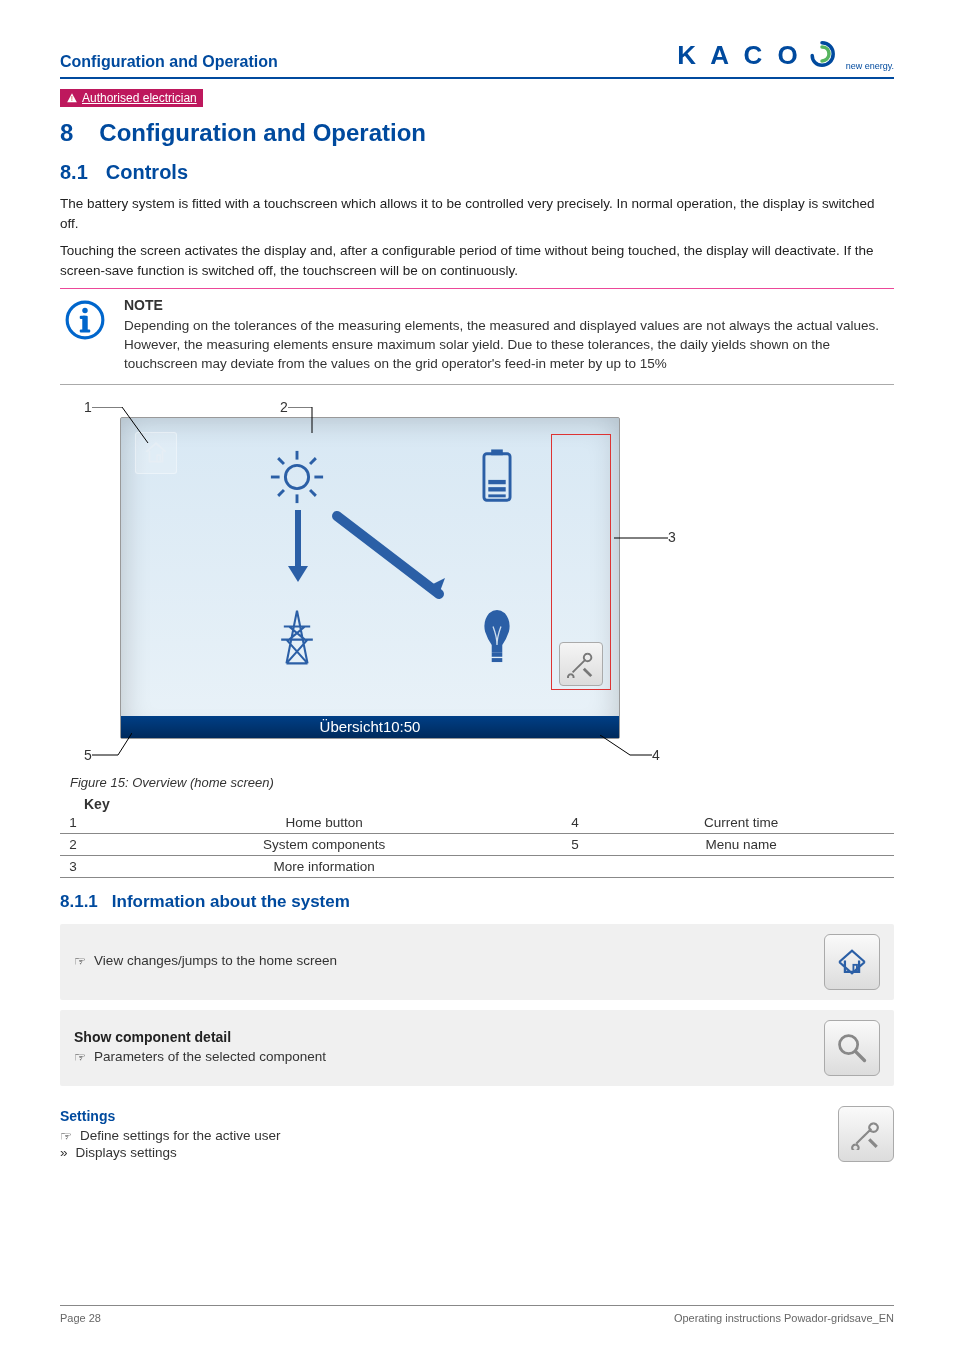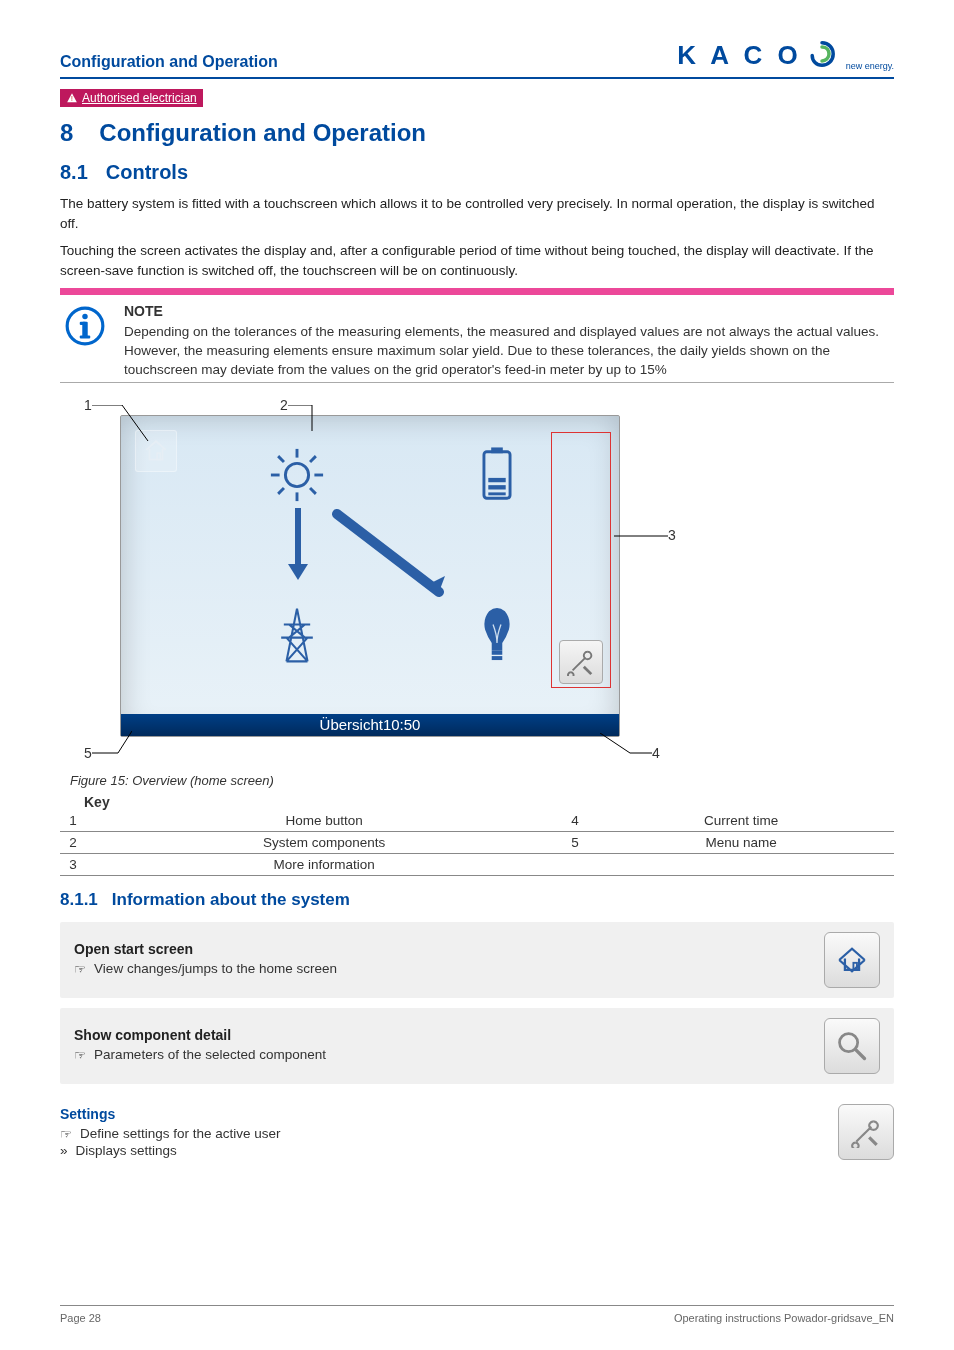--- a/index.html
+++ b/index.html
@@ -34,22 +34,22 @@
   }
   .badge svg { width: 12px; height: 12px; }
   h1.section { color: #004a9e; font-size: 24px; font-weight: 700; margin-bottom: 14px; }
   h1.section .num { margin-right: 26px; }
   h2.sub { color: #004a9e; font-size: 20px; font-weight: 700; margin-bottom: 10px; }
   h2.sub .num { margin-right: 18px; }
   h3.subsub { color: #004a9e; font-size: 17px; font-weight: 700; margin: 14px 0 12px 0; }
   h3.subsub .num { margin-right: 14px; }
   p.body { font-size: 13.5px; line-height: 1.45; margin-bottom: 8px; color: #222; }
   .note-box {
-    border-top: 7px solid #ec4899; border-bottom: 1px solid #aaa;
-    display: flex; gap: 18px; padding: 8px 4px 2px 4px; margin: 6px 0 14px 0;
+    border-top: 1px solid #ec4899; border-bottom: 1px solid #aaa;
+    display: flex; gap: 18px; padding: 8px 4px 10px 4px; margin: 6px 0 14px 0;
   }
   .note-icon { width: 42px; height: 42px; flex-shrink: 0; margin-top: 2px; }
   .note-title { font-weight: 700; font-size: 14px; margin-bottom: 4px; }
   .note-text { font-size: 13.5px; line-height: 1.4; }
   .figure-wrap { position: relative; width: 620px; height: 370px; margin: 6px 0 6px 20px; }
   .screen {
     position: absolute; left: 40px; top: 18px;
     width: 500px; height: 322px;
     background: linear-gradient(#d8e8f4, #e9f2f8);
     border: 1px solid #999; border-radius: 2px;
@@ -294,21 +294,20 @@
 </tbody>
   </table>
 
 <h3 class="subsub">
   <span class="num">8.1.1</span><span>Information about the system</span>
 </h3>
 
 
 <div class="card">
   <div class="left">
-    <div class="ititle">Open start screen</div>
     <div class="iline">
         <span class="hand">☞</span>
         <span>View changes/jumps to the home screen</span>
       </div>
   </div>
   <div class="card-icon">
     <svg width="34" height="34" viewBox="0 0 24 24">
         <path d="M3 12 L12 4 L21 12 M3 12 L12 20 L21 12 M7 11 V19 H17 V11" fill="none" stroke="#2b5fa6" stroke-width="1.6"></path>
         <rect x="13" y="14" width="2.5" height="5" fill="none" stroke="#2b5fa6" stroke-width="1.3"></rect>
       </svg>

